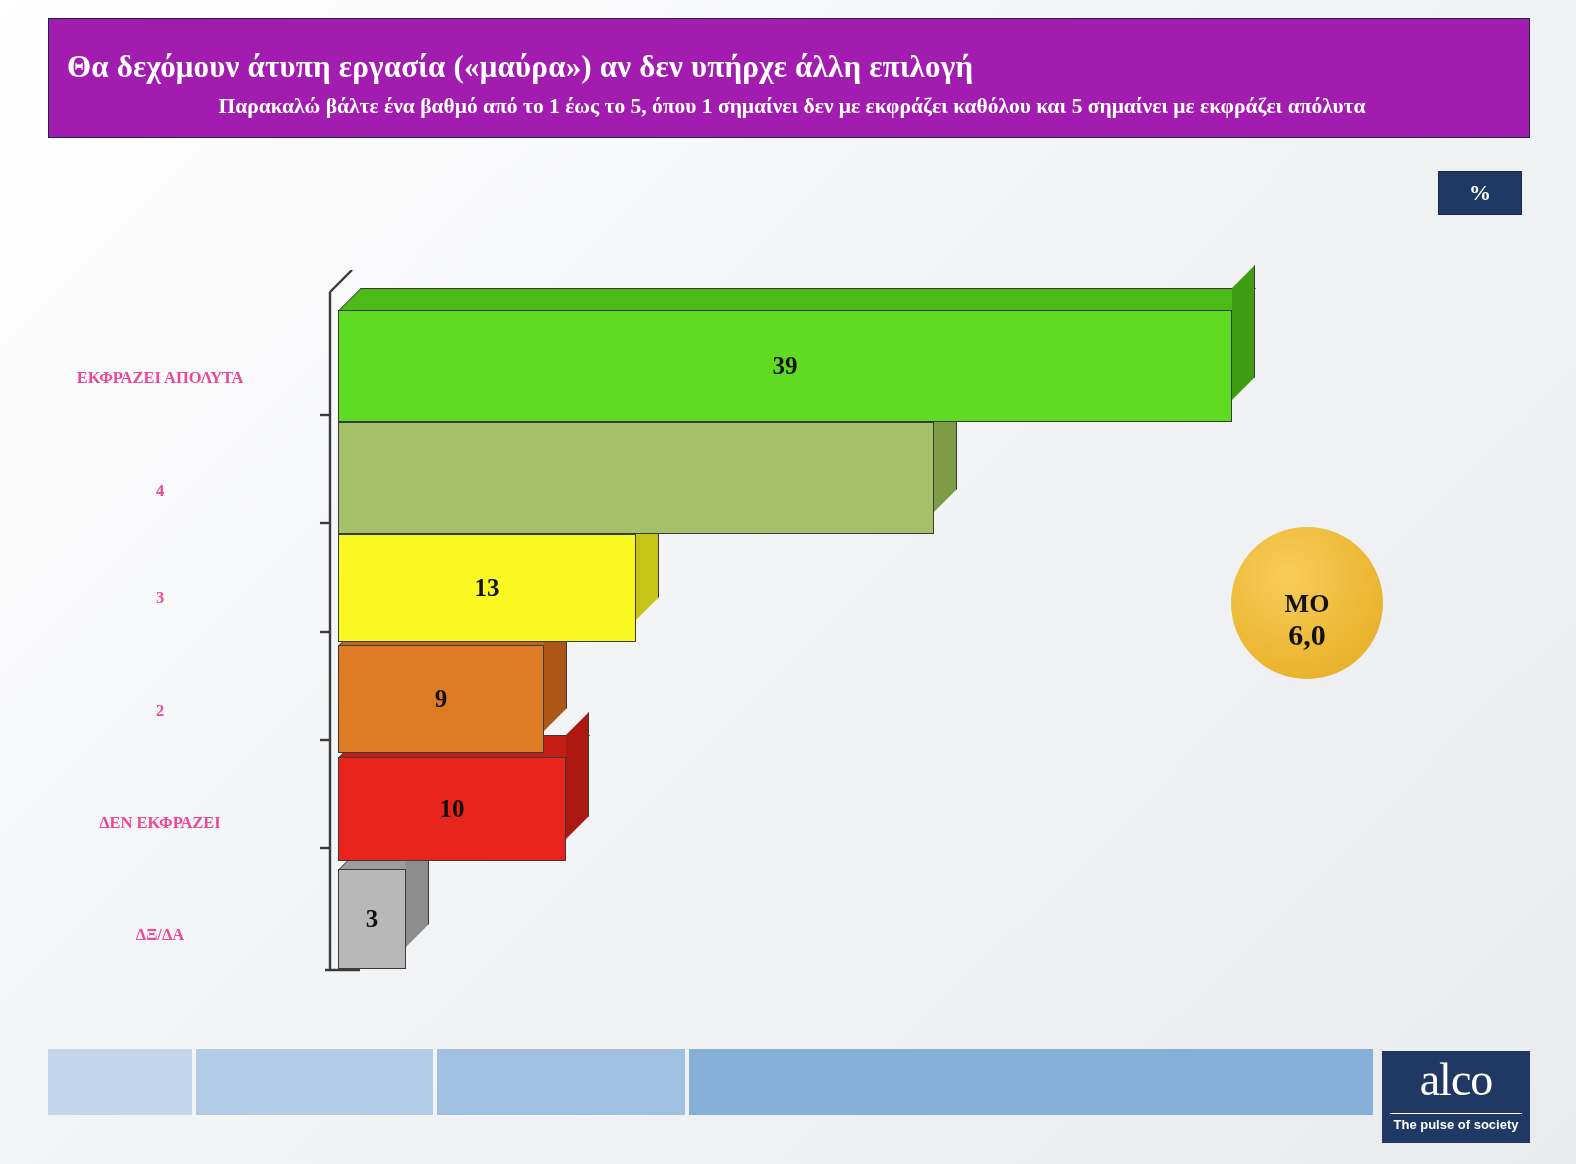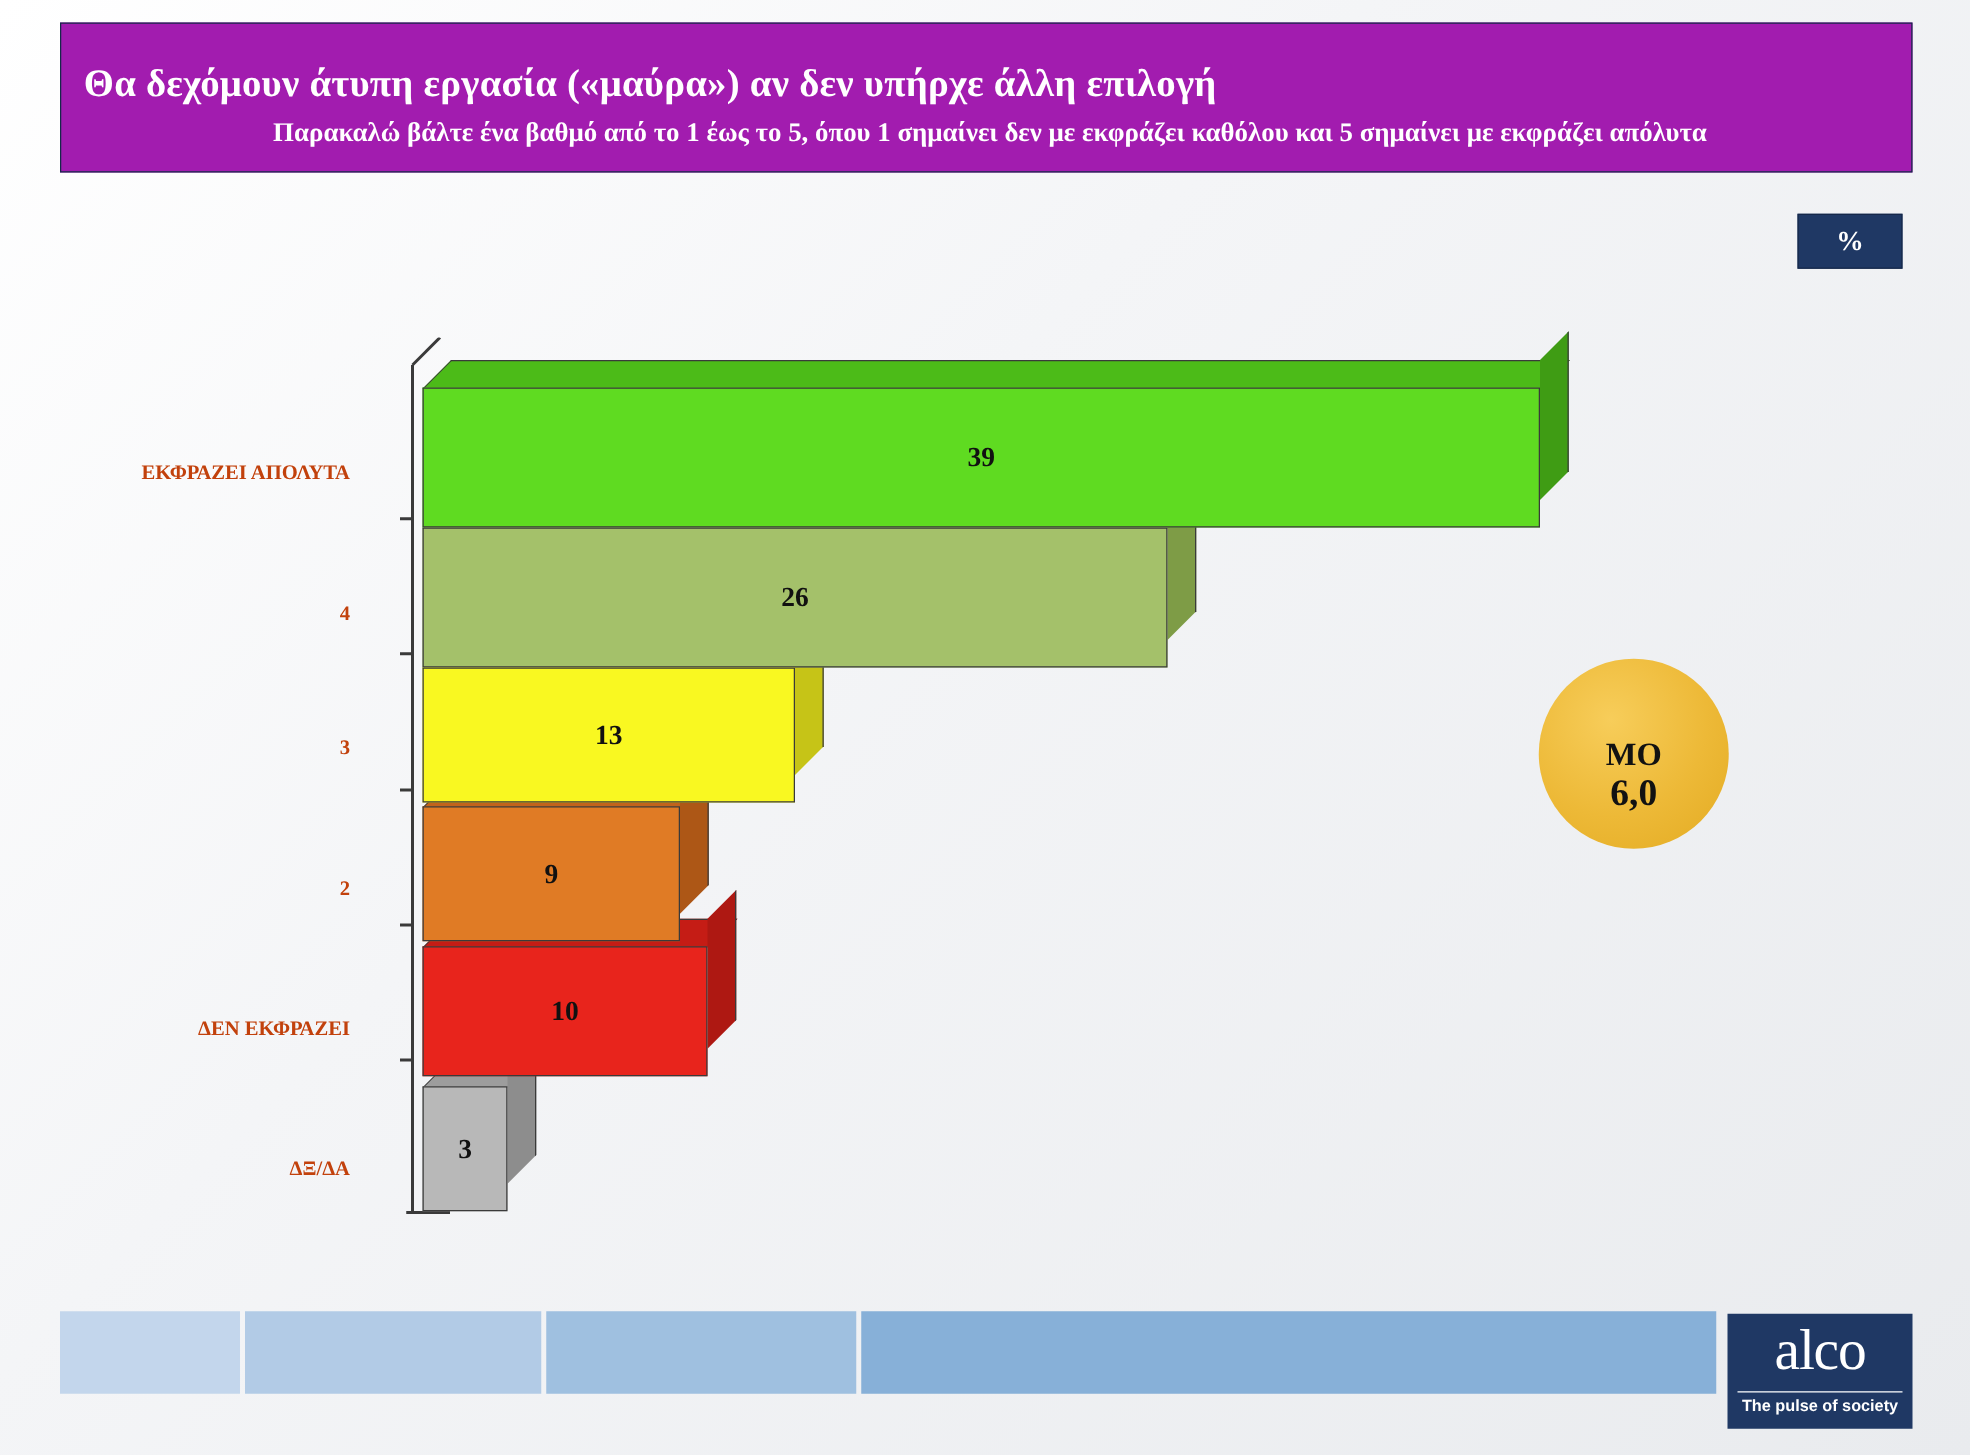--- a/index.html
+++ b/index.html
@@ -77,24 +77,24 @@
   }
 
   .axis-svg {
     position: absolute;
     left: 300px;
     top: 270px;
   }
 
   .cat-label {
     position: absolute;
-    text-align: right;
+    text-align: center;
     font-size: 16.5px;
     font-weight: bold;
-    color: #c2410c;
+    color: #ec4899;
     white-space: nowrap;
   }
 
   
   .bar {
     position: absolute;
     box-sizing: border-box;
   }
   .bar .face {
     position: absolute;
@@ -110,21 +110,21 @@
     position: absolute;
     z-index: 1;
   }
   .bar .side {
     position: absolute;
     z-index: 1;
   }
   .bar .val {
     position: absolute;
     z-index: 3;
-    font-size: 22px;
+    font-size: 25px;
     font-weight: bold;
     color: #111111;
     width: 100%;
     text-align: center;
     top: 50%;
     transform: translateY(-50%);
   }
 
   
   .mo-circle {
@@ -249,21 +249,20 @@
     <div class="top" style="left:0; top:-22px; width:894px; height:22px; background:#4cbb18; border-left:1.6px solid #3a3a3a; border-top:1.6px solid #3a3a3a; transform: skewX(-45deg); transform-origin: bottom left;"></div>
     <div class="side" style="left:894px; top:-22px; width:22px; height:112px; background:#3f9c14; border-right:1.6px solid #3a3a3a; transform: skewY(-45deg); transform-origin: bottom left;"></div>
     <div class="face" style="background:#5fdb21;"></div>
     <div class="val" style="left:0;">39</div>
   </div>
 
   <div class="bar" style="left:338px; top:422px; width:596px; height:112px;">
     <div class="top" style="left:0; top:-22px; width:596px; height:22px; background:#8fae55; border-left:1.6px solid #3a3a3a; border-top:1.6px solid #3a3a3a; transform: skewX(-45deg); transform-origin: bottom left;"></div>
     <div class="side" style="left:596px; top:-22px; width:22px; height:112px; background:#7e9c46; border-right:1.6px solid #3a3a3a; transform: skewY(-45deg); transform-origin: bottom left;"></div>
     <div class="face" style="background:#a4c16a;"></div>
-    <div class="val" style="left:0;">26</div>
   </div>
 
   <div class="bar" style="left:338px; top:534px; width:298px; height:108px;border-radius:27px;">
     <div class="top" style="left:0; top:-22px; width:298px; height:22px; background:#d9d71c; border-left:1.6px solid #3a3a3a; border-top:1.6px solid #3a3a3a; transform: skewX(-45deg); transform-origin: bottom left;"></div>
     <div class="side" style="left:298px; top:-22px; width:22px; height:108px; background:#c6c417; border-right:1.6px solid #3a3a3a; transform: skewY(-45deg); transform-origin: bottom left;"></div>
     <div class="face" style="background:#f9f821;"></div>
     <div class="val" style="left:0;">13</div>
   </div>
 
   <div class="bar" style="left:338px; top:645px; width:206px; height:108px;">

